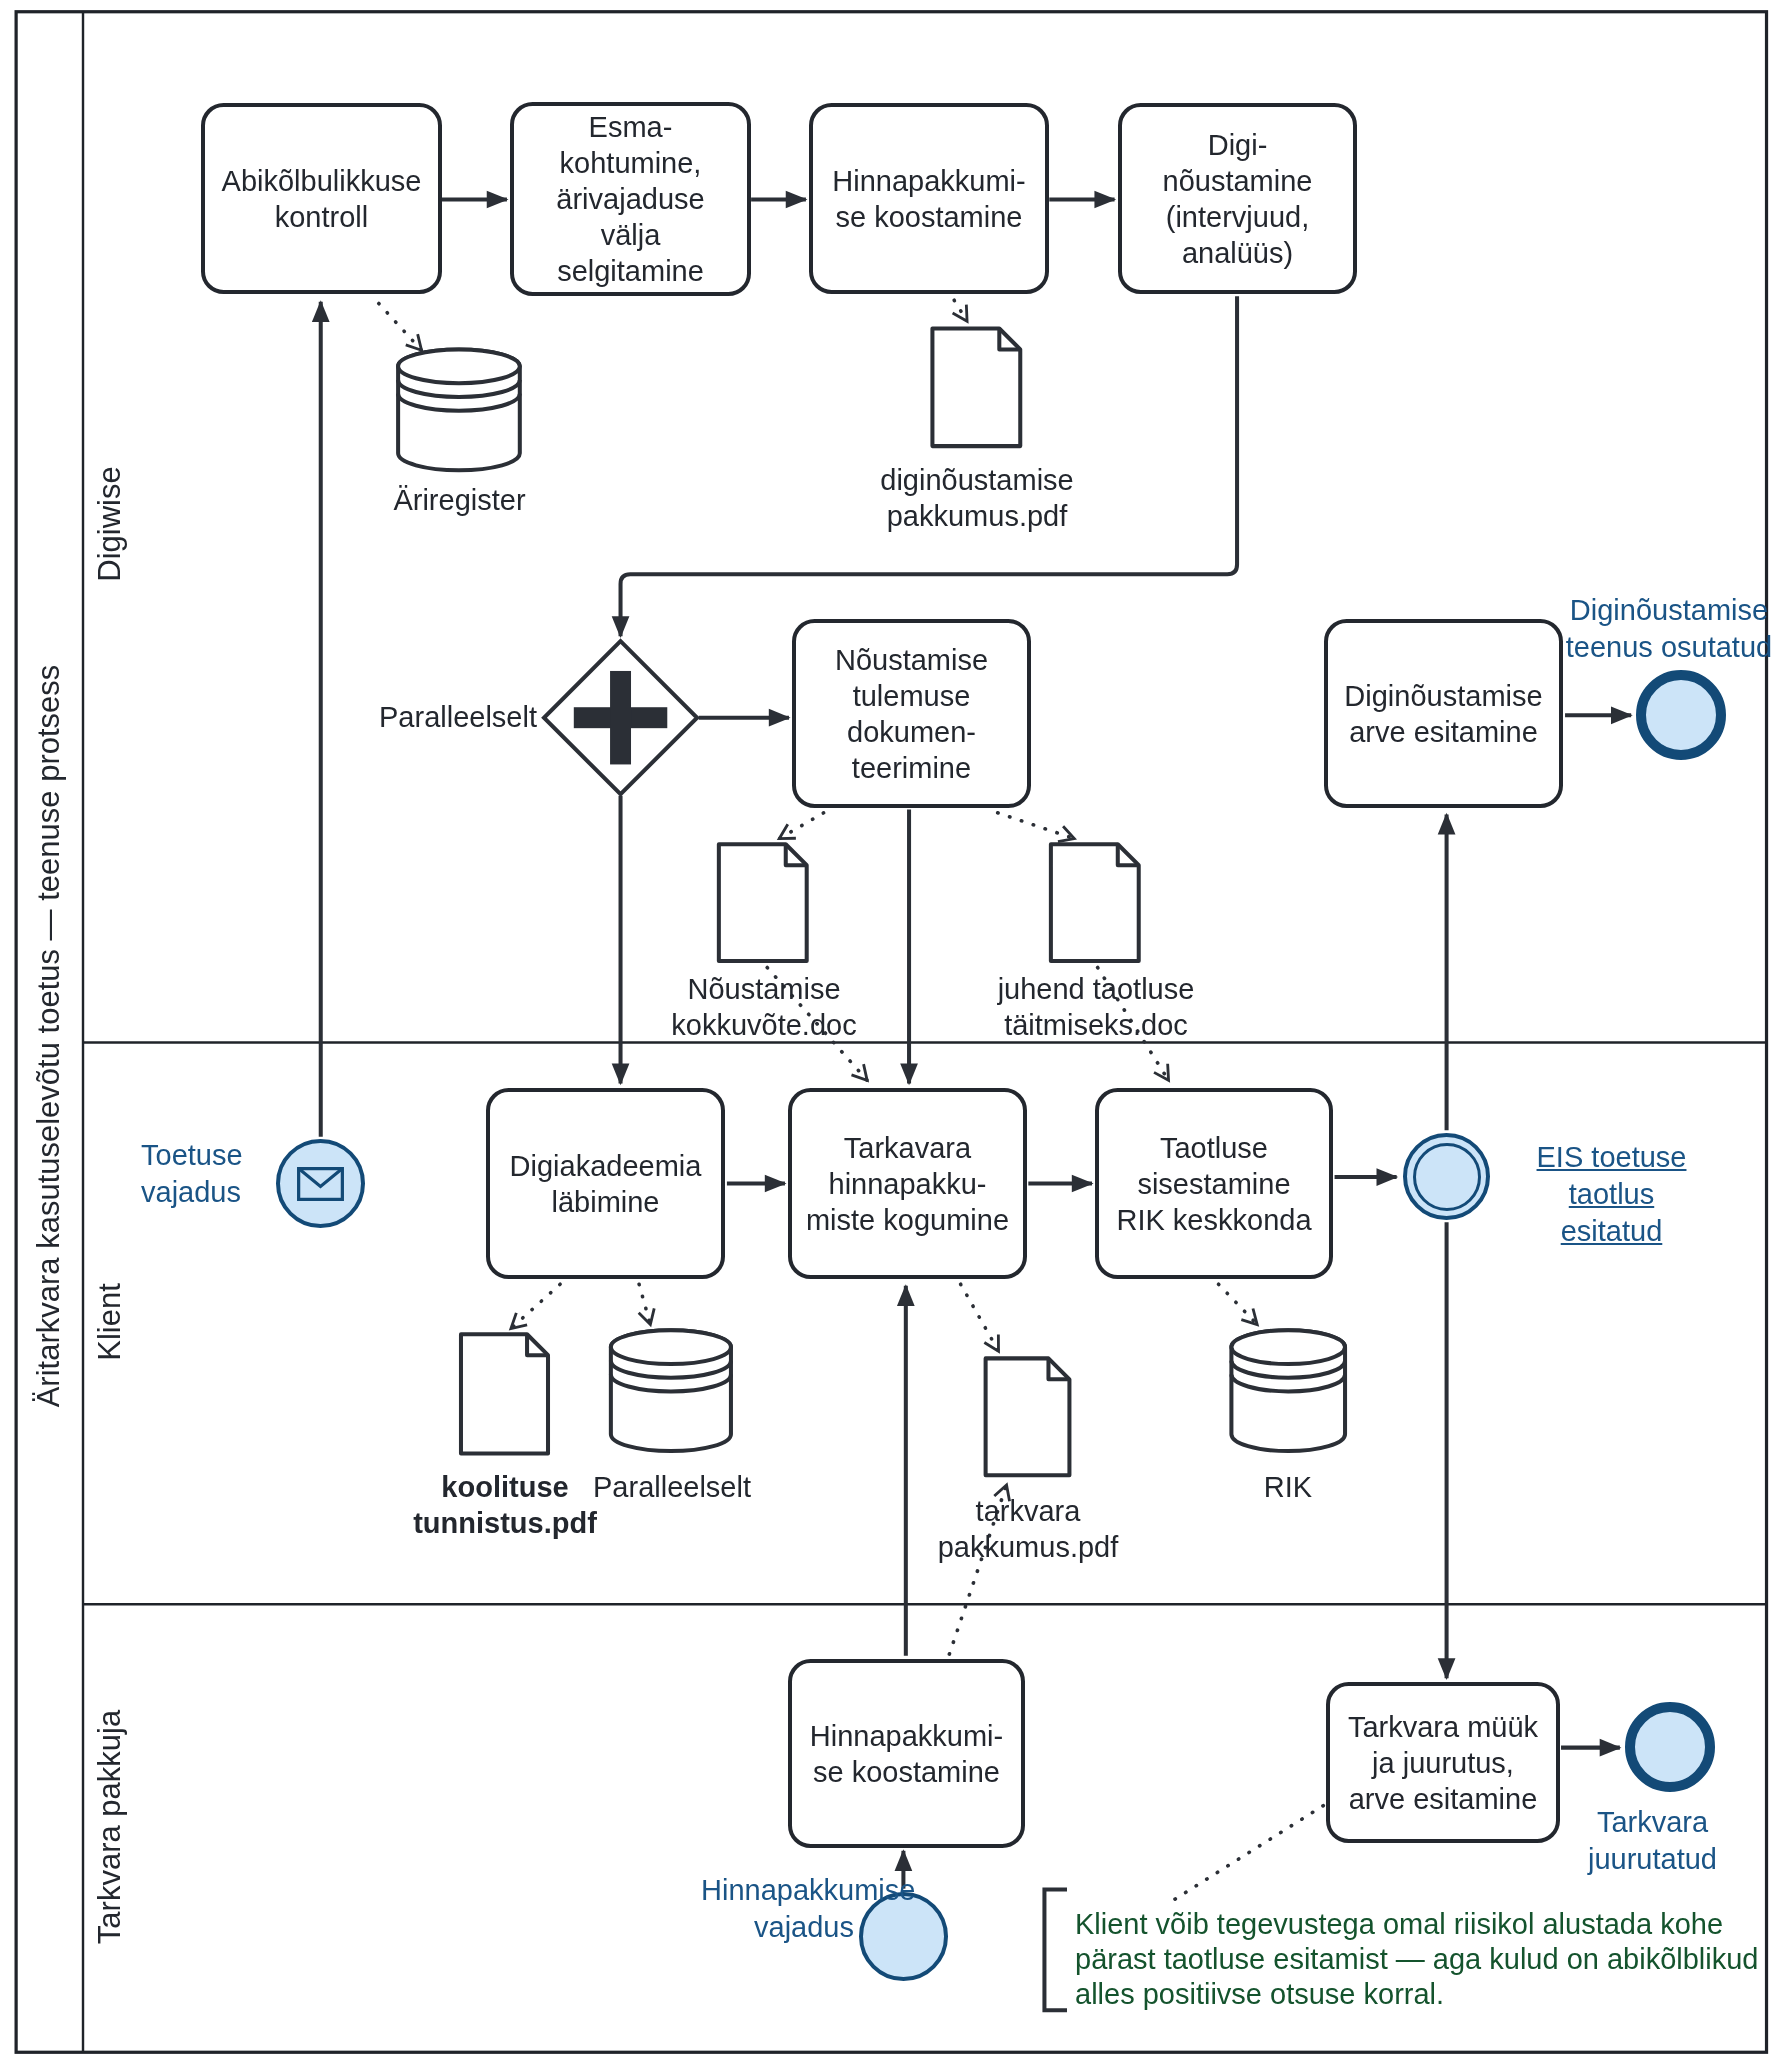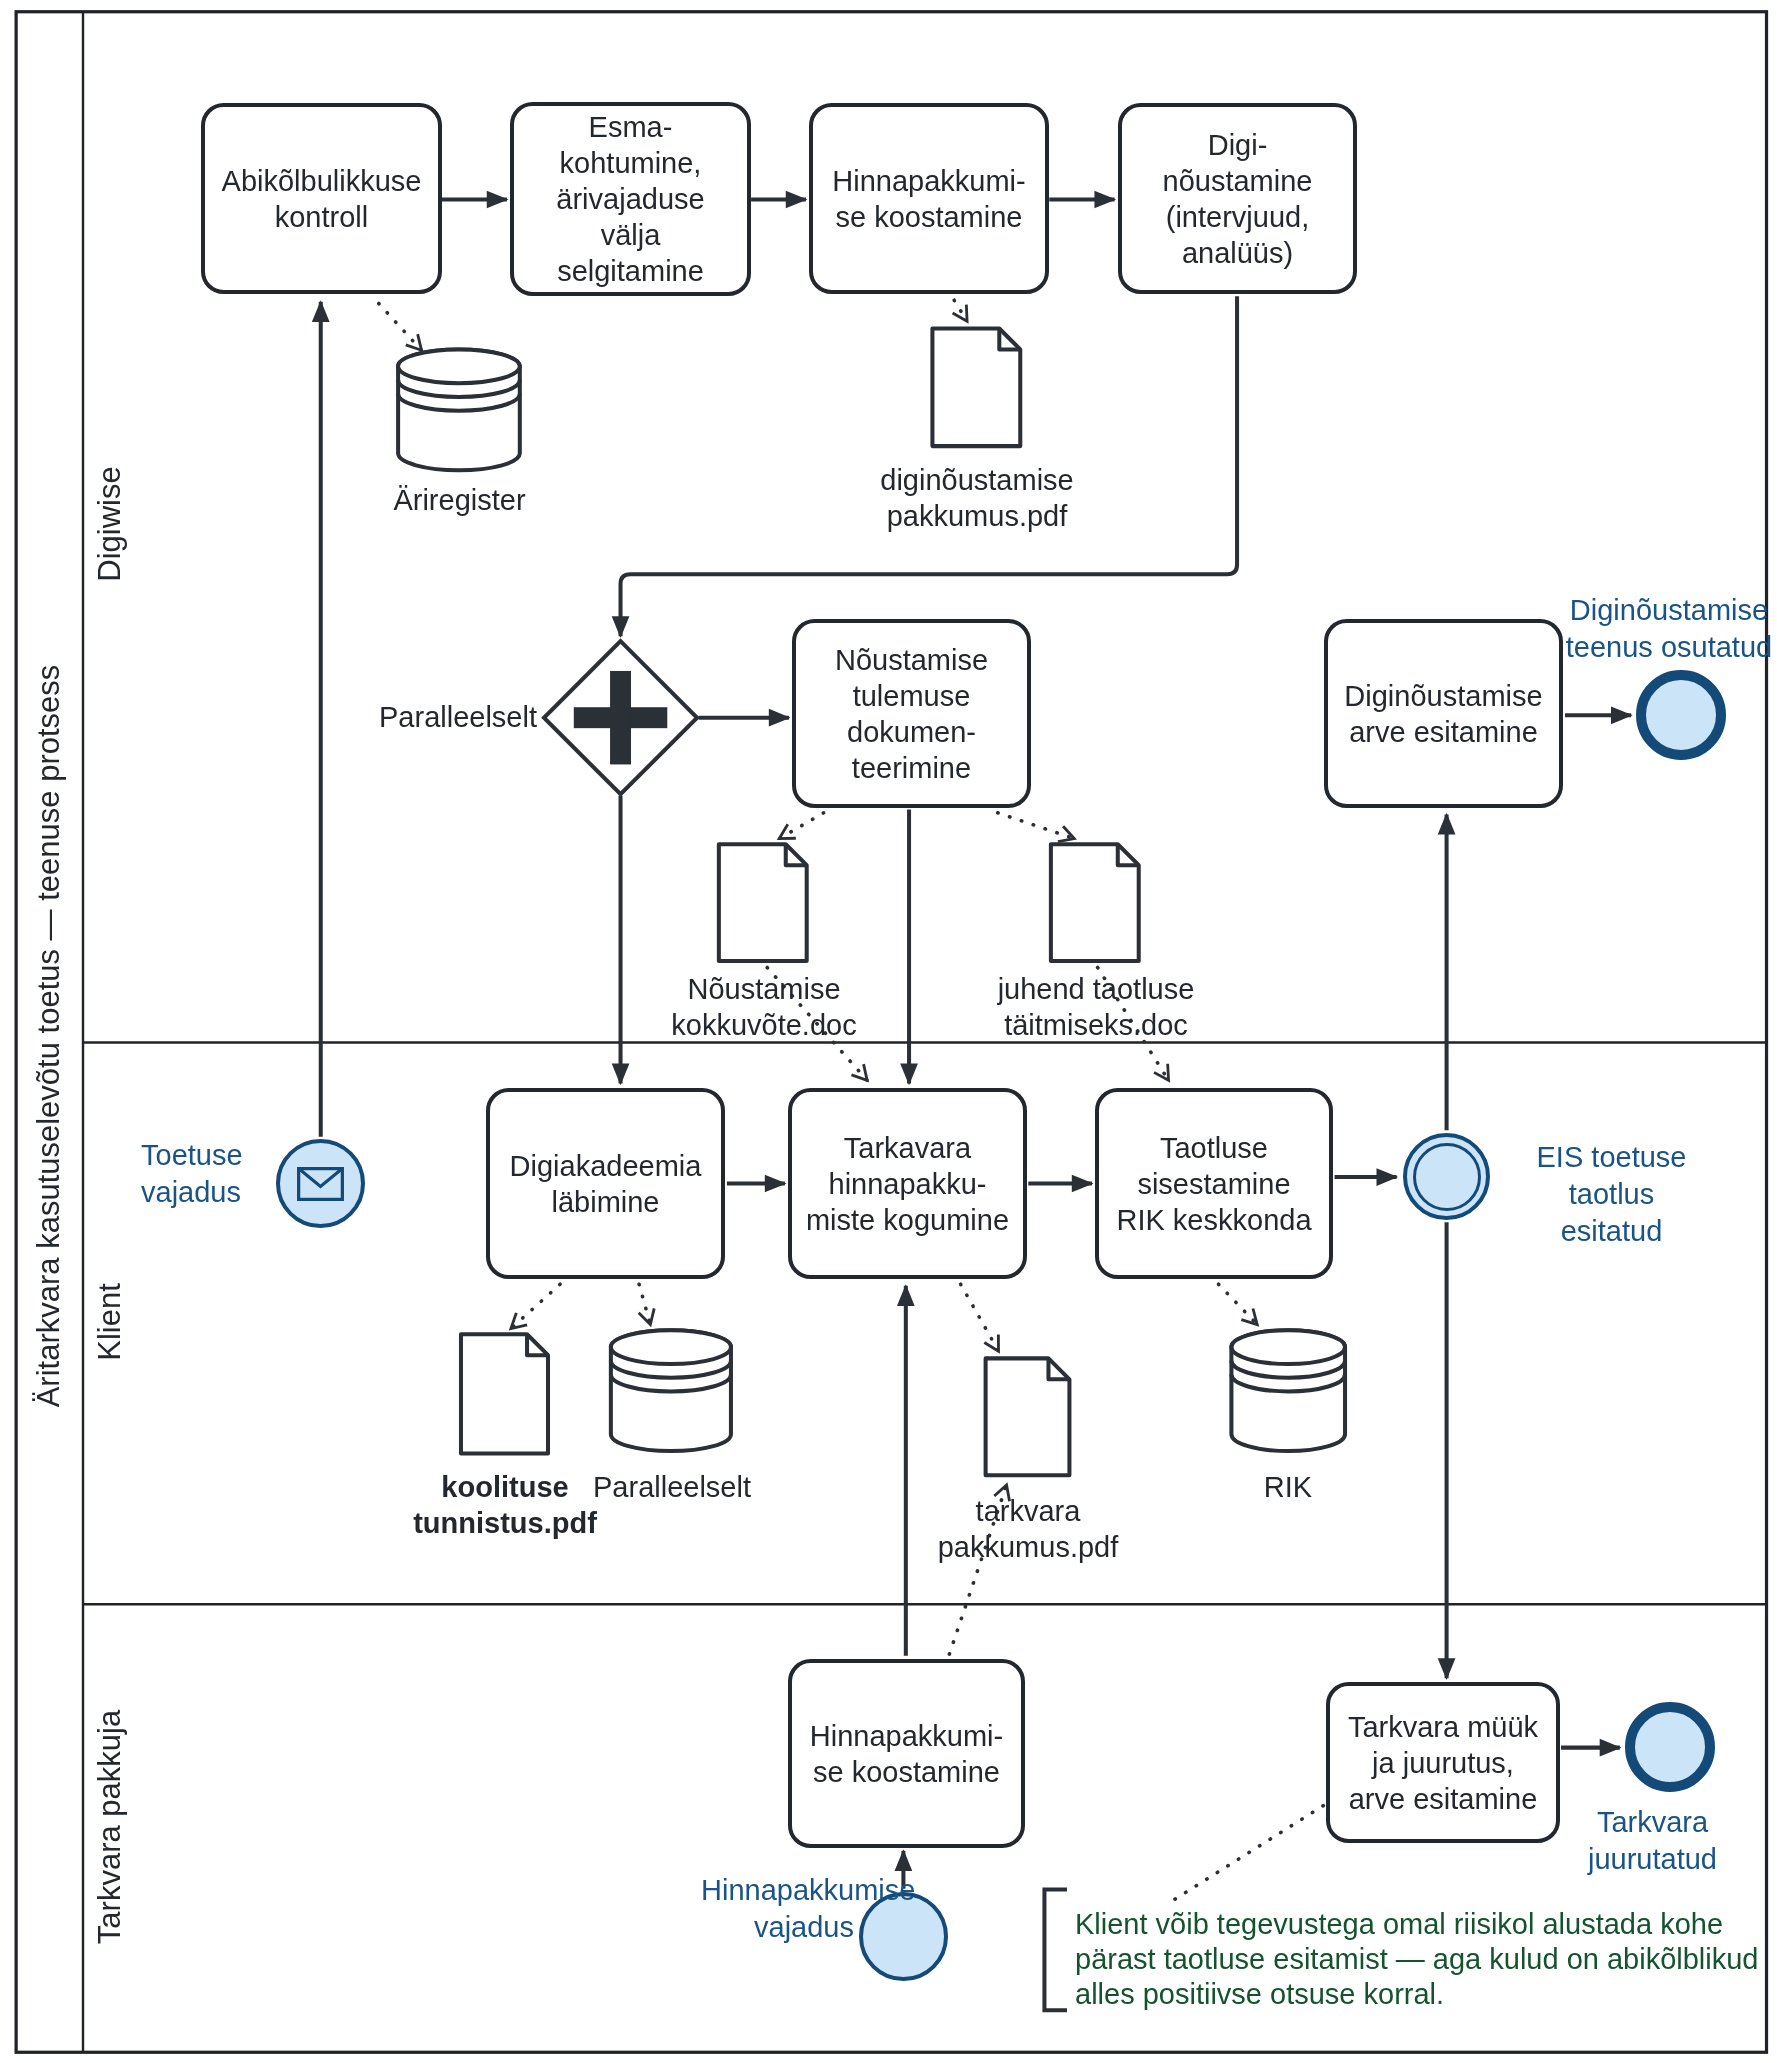--- a/index.html
+++ b/index.html
@@ -200,21 +200,21 @@
   <div class="lbl blue right" style="left:141px;top:1137px;width:127px;">Toetuse
 vajadus</div>
 
   <div class="event end" style="left:1636px;top:670px;width:90px;height:90px;"></div>
   <div class="lbl blue" style="left:1564px;top:592px;width:210px;">Diginõustamise
 teenus osutatud</div>
 
   <div class="event start" style="left:1403px;top:1133px;width:87px;height:87px;border-width:4px;">
     <div class="inner-ring"></div>
   </div>
-  <div class="lbl blue left" style="left:1515px;top:1139px;width:193px;text-align:center;">EIS toetuse
+  <div class="lbl blue left" style="left:1515px;top:1139px;width:193px;text-align:center;text-decoration:underline;">EIS toetuse
 taotlus esitatud</div>
 
   <div class="event start" style="left:859px;top:1892px;width:89px;height:89px;"></div>
   <div class="lbl blue" style="left:681px;top:1872px;width:206px;margin-left:20px;">Hinnapakkumise
 vajadus</div>
 
   <div class="event end" style="left:1625px;top:1702px;width:90px;height:90px;"></div>
   <div class="lbl blue" style="left:1556px;top:1804px;width:193px;">Tarkvara
 juurutatud</div>
 

